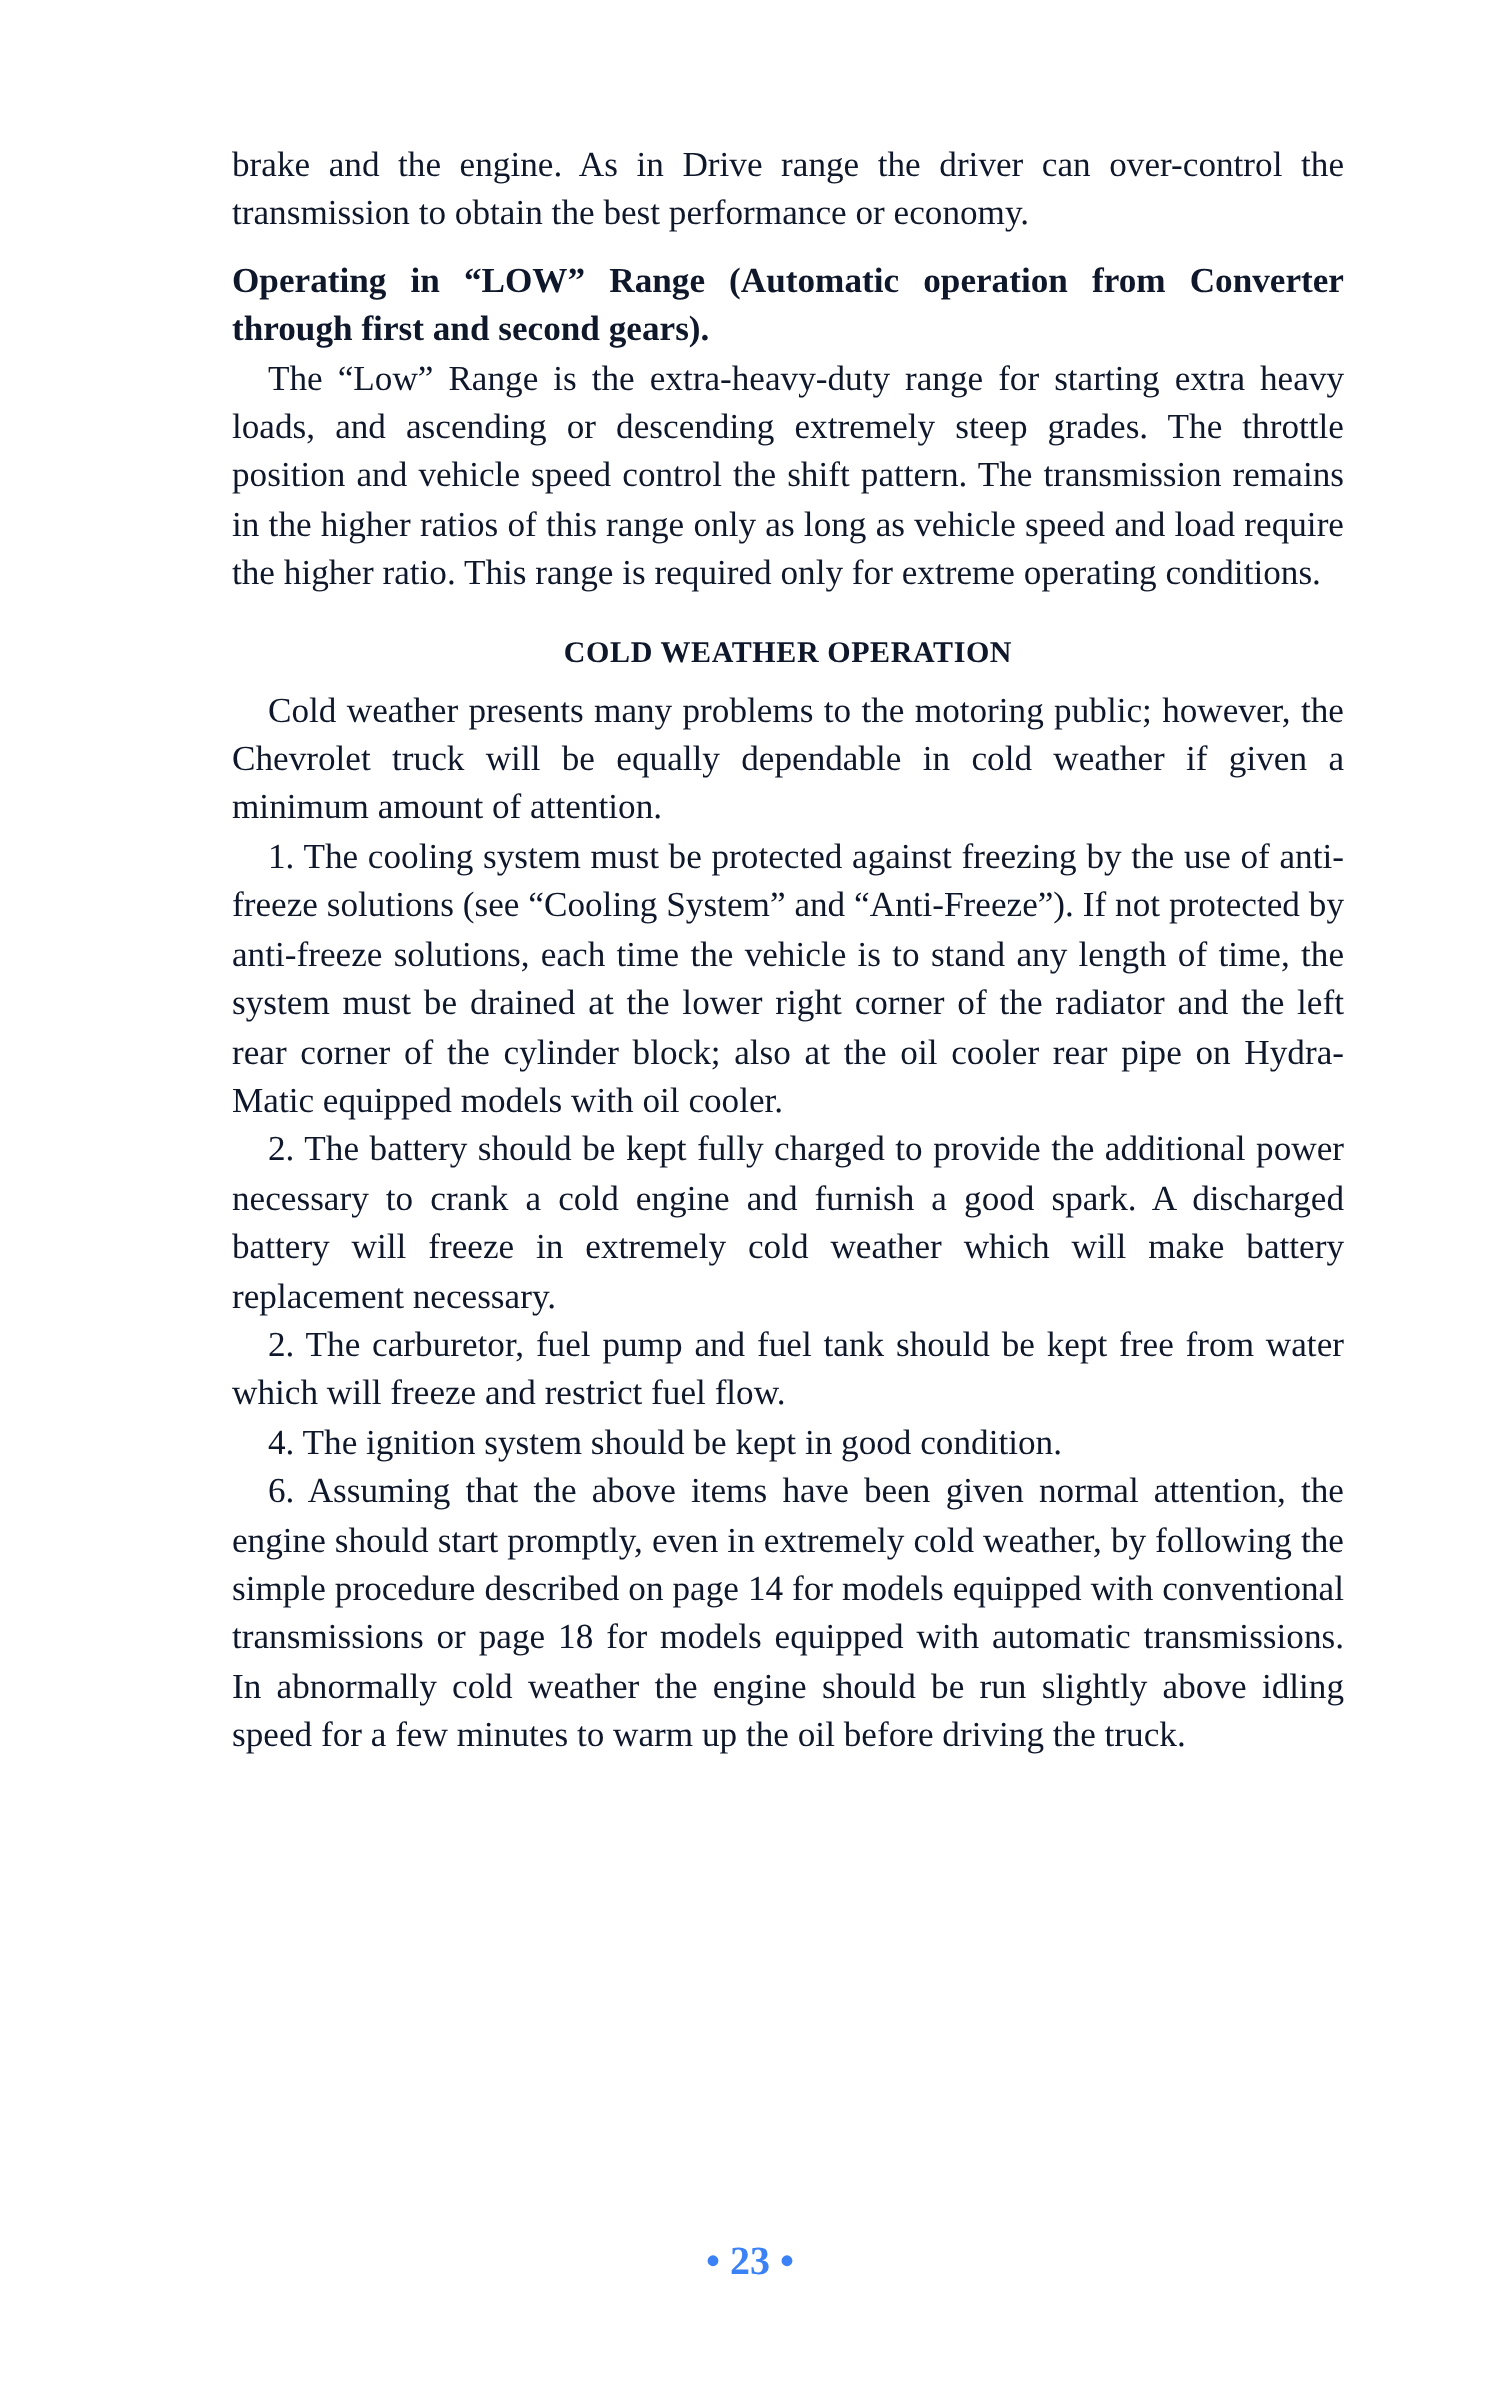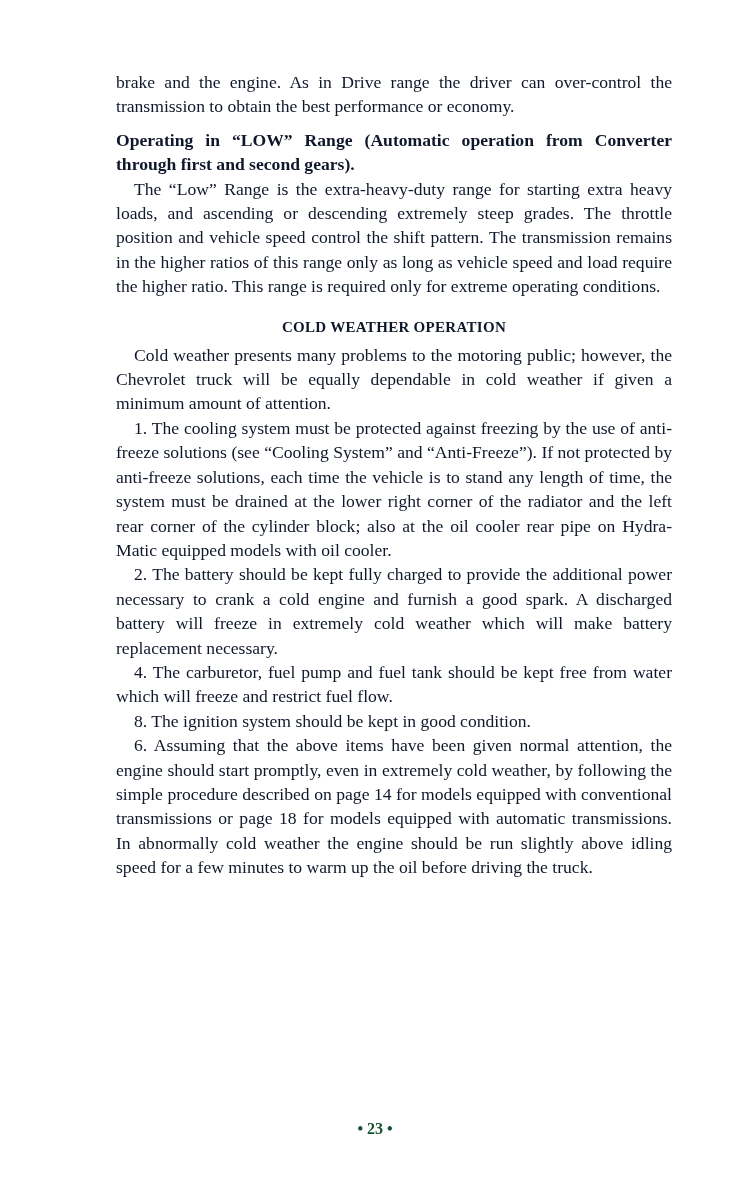--- a/index.html
+++ b/index.html
@@ -12,32 +12,32 @@
   }
   .page p { margin: 0; }
   .subhead { font-weight: bold; margin-top: 9px !important; }
   .section-title {
     font-weight: bold; text-align: center; font-size: 15px; line-height: 28px;
     margin-top: 14px !important; margin-bottom: 2px !important; letter-spacing: 0.3px;
   }
   .pnum {
     position: absolute; left: 0; width: 750px; top: 1120px; text-align: center;
     font-family: "Liberation Serif", "DejaVu Serif", serif; font-weight: bold;
-    font-size: 16px; color: #14532d;
+    font-size: 20px; color: #3b82f6;
   }
 </style>
 </head>
 <body>
 
 <div class="page">
   <p>brake and the engine. As in Drive range the driver can over-control the transmission to obtain the best performance or economy.</p>
   <p class="subhead">Operating in “LOW” Range (Automatic operation from Converter through first and second gears).</p>
   <p style="text-indent:18px">The “Low” Range is the extra-heavy-duty range for starting extra heavy loads, and ascending or descending extremely steep grades. The throttle position and vehicle speed control the shift pattern. The transmission remains in the higher ratios of this range only as long as vehicle speed and load require the higher ratio. This range is required only for extreme operating conditions.</p>
   <p class="section-title">COLD WEATHER OPERATION</p>
   <p style="text-indent:18px">Cold weather presents many problems to the motoring public; however, the Chevrolet truck will be equally dependable in cold weather if given a minimum amount of attention.</p>
   <p style="text-indent:18px">1. The cooling system must be protected against freezing by the use of anti-freeze solutions (see “Cooling System” and “Anti-Freeze”). If not protected by anti-freeze solutions, each time the vehicle is to stand any length of time, the system must be drained at the lower right corner of the radiator and the left rear corner of the cylinder block; also at the oil cooler rear pipe on Hydra-Matic equipped models with oil cooler.</p>
   <p style="text-indent:18px">2. The battery should be kept fully charged to provide the additional power necessary to crank a cold engine and furnish a good spark. A discharged battery will freeze in extremely cold weather which will make battery replacement necessary.</p>
-  <p style="text-indent:18px">4. The carburetor, fuel pump and fuel tank should be kept free from water which will freeze and restrict fuel flow.</p>
-  <p style="text-indent:18px">8. The ignition system should be kept in good condition.</p>
+  <p style="text-indent:18px">2. The carburetor, fuel pump and fuel tank should be kept free from water which will freeze and restrict fuel flow.</p>
+  <p style="text-indent:18px">4. The ignition system should be kept in good condition.</p>
   <p style="text-indent:18px">6. Assuming that the above items have been given normal attention, the engine should start promptly, even in extremely cold weather, by following the simple procedure described on page 14 for models equipped with conventional transmissions or page 18 for models equipped with automatic transmissions. In abnormally cold weather the engine should be run slightly above idling speed for a few minutes to warm up the oil before driving the truck.</p>
 </div>
 
 <div class="pnum">• 23 •</div>
 
 </body></html>

